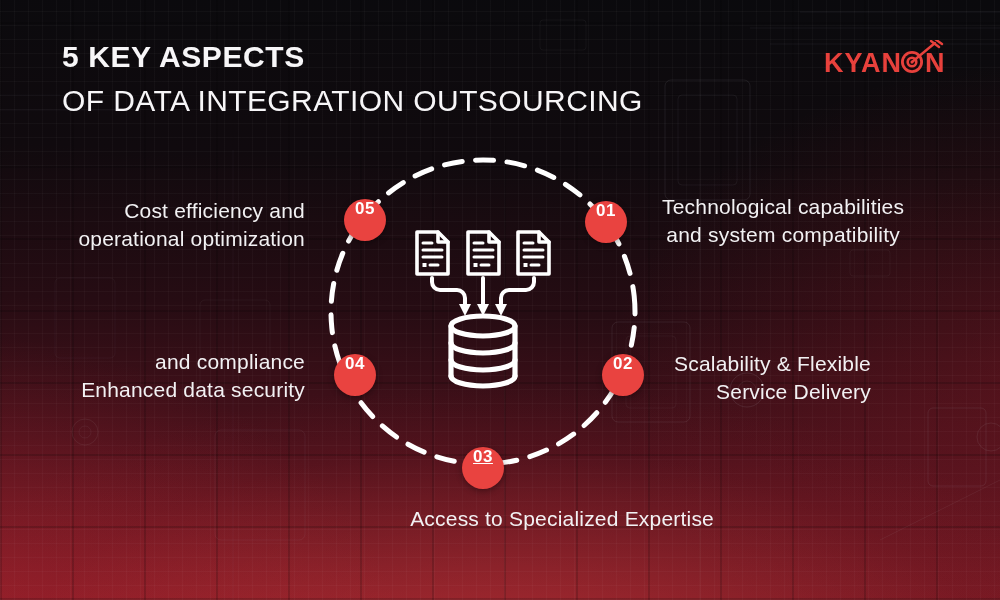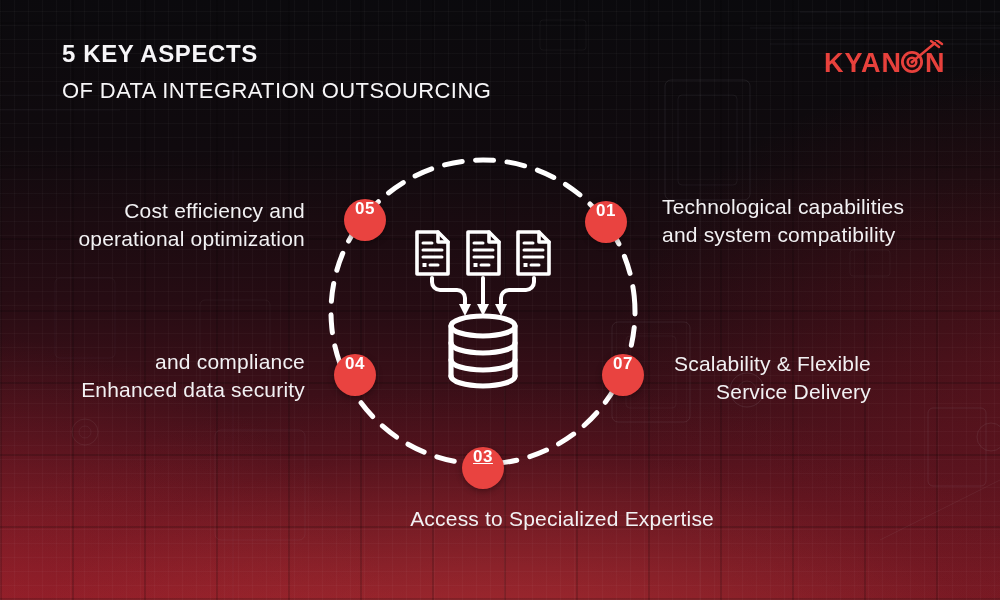--- a/index.html
+++ b/index.html
@@ -18,22 +18,22 @@
     content:"";position:absolute;inset:0;pointer-events:none;
     background-image:
       repeating-linear-gradient(0deg, rgba(255,255,255,0.028) 0 1px, transparent 1px 14px),
       repeating-linear-gradient(90deg, rgba(255,255,255,0.028) 0 1px, transparent 1px 14px),
       repeating-linear-gradient(0deg, rgba(0,0,0,0.16) 0 2px, transparent 2px 72px),
       repeating-linear-gradient(90deg, rgba(0,0,0,0.16) 0 2px, transparent 2px 72px);
   }
   .circuit{position:absolute;inset:0;pointer-events:none;}
 
   .title{position:absolute;left:62px;top:42px;color:#f7f6f8;}
-  .title .l1{font-size:24px;font-weight:700;letter-spacing:0.6px;line-height:1.0;}
-  .title .l2{font-size:22px;font-weight:400;letter-spacing:0.4px;line-height:1.0;margin-top:14px;}
+  .title .l1{font-size:30px;font-weight:700;letter-spacing:0.6px;line-height:1.0;}
+  .title .l2{font-size:30px;font-weight:400;letter-spacing:0.4px;line-height:1.0;margin-top:14px;}
 
   .logo{position:absolute;left:822px;top:40px;width:132px;height:42px;}
 
   .dashed-circle{position:absolute;left:321px;top:150px;width:324px;height:324px;}
 
   .center-icon{position:absolute;left:408px;top:228px;width:150px;height:162px;}
 
   .badge{
     position:absolute;width:42px;height:42px;border-radius:50%;
     background:#e94340;color:#fff;display:flex;align-items:flex-start;justify-content:center;
@@ -44,21 +44,21 @@
   .badge-02{left:602px;top:354px;}
   .badge-03{left:462px;top:447px;text-decoration:underline;}
   .badge-04{left:334px;top:354px;}
   .badge-05{left:344px;top:199px;}
 
   .label{
     position:absolute;color:#f2f1f3;font-size:21px;font-weight:400;
     line-height:1.34;letter-spacing:0.2px;white-space:nowrap;
   }
   .label span{display:block;}
-  .label-01{left:662px;top:193px;text-align:left;}
+  .label-01{left:662px;top:193px;text-align:center;}
   .label-02{left:674px;top:350px;text-align:right;}
   .label-03{left:284px;top:505px;width:430px;text-align:right;}
   .label-04{right:695px;top:348px;text-align:right;}
   .label-05{right:695px;top:197px;text-align:right;margin-left:24px;}
 </style>
 </head>
 <body>
 
 <div class="stage">
 
@@ -150,21 +150,21 @@
       <path d="M43 115 a32 10 0 0 0 64 0"></path>
       <path d="M43 132 a32 10 0 0 0 64 0"></path>
       <path d="M43 148 a32 10 0 0 0 64 0"></path>
     </g>
   </svg>
 
   <div class="badge badge-01">
     <span>01</span>
   </div>
   <div class="badge badge-02">
-    <span>07</span>
+    <span>02</span>
   </div>
   <div class="badge badge-03">
     <span>03</span>
   </div>
   <div class="badge badge-04">
     <span>04</span>
   </div>
   <div class="badge badge-05">
     <span>05</span>
   </div>

